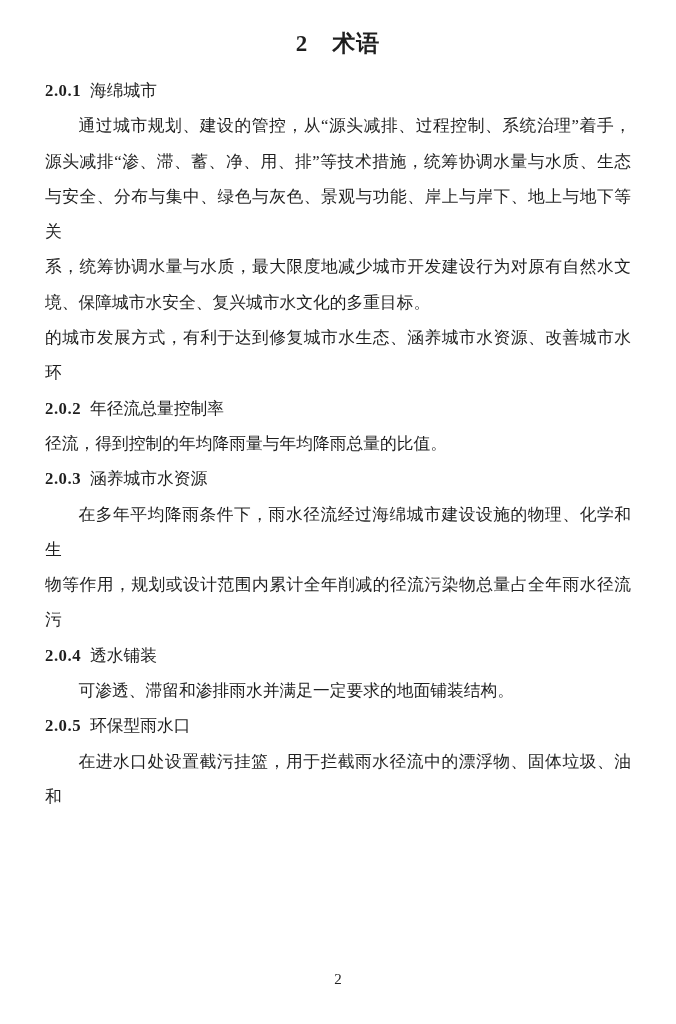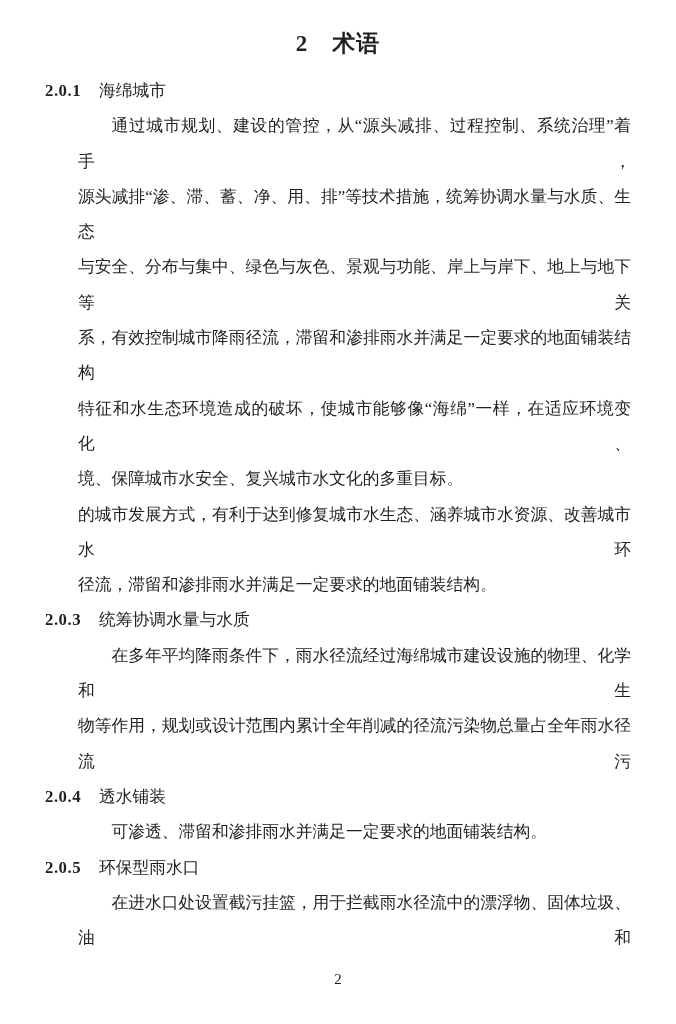--- a/index.html
+++ b/index.html
@@ -41,26 +41,25 @@
     line-height: 35.3px;
   }
   .heading {
     white-space: nowrap;
   }
   .heading .num {
     font-weight: bold;
     letter-spacing: 0.5px;
   }
   .heading .term {
-    margin-left: 18px;
+    margin-left: 9px;
   }
   .line {
     text-align: justify;
     text-align-last: justify;
-    margin-left: 33px;
   }
   .line.first {
     text-indent: 2em;
   }
   .line.last {
     text-align-last: left;
   }
   .page-footer {
     position: absolute;
     top: 969px;
@@ -75,26 +74,26 @@
 <body style="color: rgb(31, 31, 31); background: rgb(255, 255, 255);">
 
 <div class="page">
   <h1 class="doc-title">2　术语</h1>
 
   <main class="content" id="sections">
       <div class="heading"><span class="num">2.0.1</span><span class="term">海绵城市</span></div>
       <div class="line first">通过城市规划、建设的管控，从“源头减排、过程控制、系统治理”着手，</div>
       <div class="line">源头减排“渗、滞、蓄、净、用、排”等技术措施，统筹协调水量与水质、生态</div>
       <div class="line">与安全、分布与集中、绿色与灰色、景观与功能、岸上与岸下、地上与地下等关</div>
-      <div class="line">系，有效控制城市降雨径流，滞留和渗排雨水并满足一定要求的地面铺装结构</div>
-      <div class="line">特征和水生态环境造成的破坏，使城市能够像“海绵”一样，在适应环境变化、</div>
+      <div class="line">系，统筹协调水量与水质，最大限度地减少城市开发建设行为对原有自然水文</div>
       <div class="line last">境、保障城市水安全、复兴城市水文化的多重目标。</div>
       <div class="line">的城市发展方式，有利于达到修复城市水生态、涵养城市水资源、改善城市水环</div>
-      <div class="line last">径流，滞留和渗排雨水并满足一定要求的地面铺装结构。</div>
-      <div class="heading"><span class="num">2.0.3</span><span class="term">统筹协调水量与水质</span></div>
+      <div class="heading"><span class="num">2.0.2</span><span class="term">年径流总量控制率</span></div>
+      <div class="line last">径流，得到控制的年均降雨量与年均降雨总量的比值。</div>
+      <div class="heading"><span class="num">2.0.3</span><span class="term">涵养城市水资源</span></div>
       <div class="line first">在多年平均降雨条件下，雨水径流经过海绵城市建设设施的物理、化学和生</div>
       <div class="line">物等作用，规划或设计范围内累计全年削减的径流污染物总量占全年雨水径流污</div>
       <div class="heading"><span class="num">2.0.4</span><span class="term">透水铺装</span></div>
       <div class="line first last">可渗透、滞留和渗排雨水并满足一定要求的地面铺装结构。</div>
       <div class="heading"><span class="num">2.0.5</span><span class="term">环保型雨水口</span></div>
       <div class="line first">在进水口处设置截污挂篮，用于拦截雨水径流中的漂浮物、固体垃圾、油和</div>
     </main>
 
   <footer class="page-footer">
     <span>2</span>

